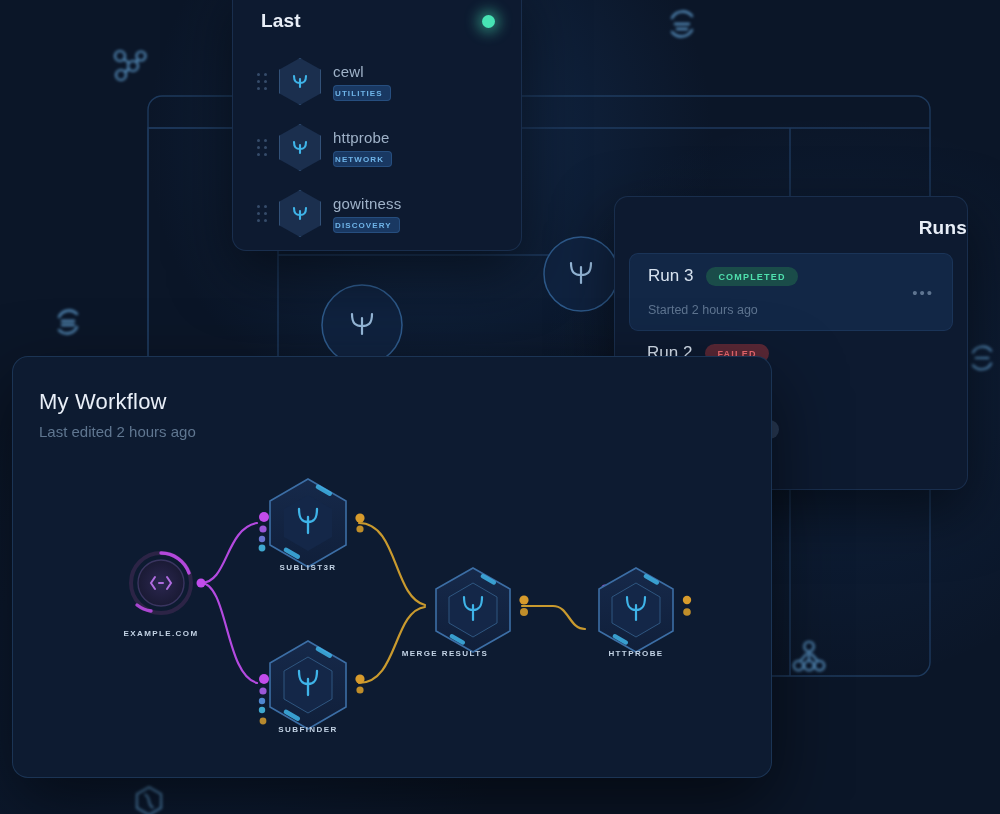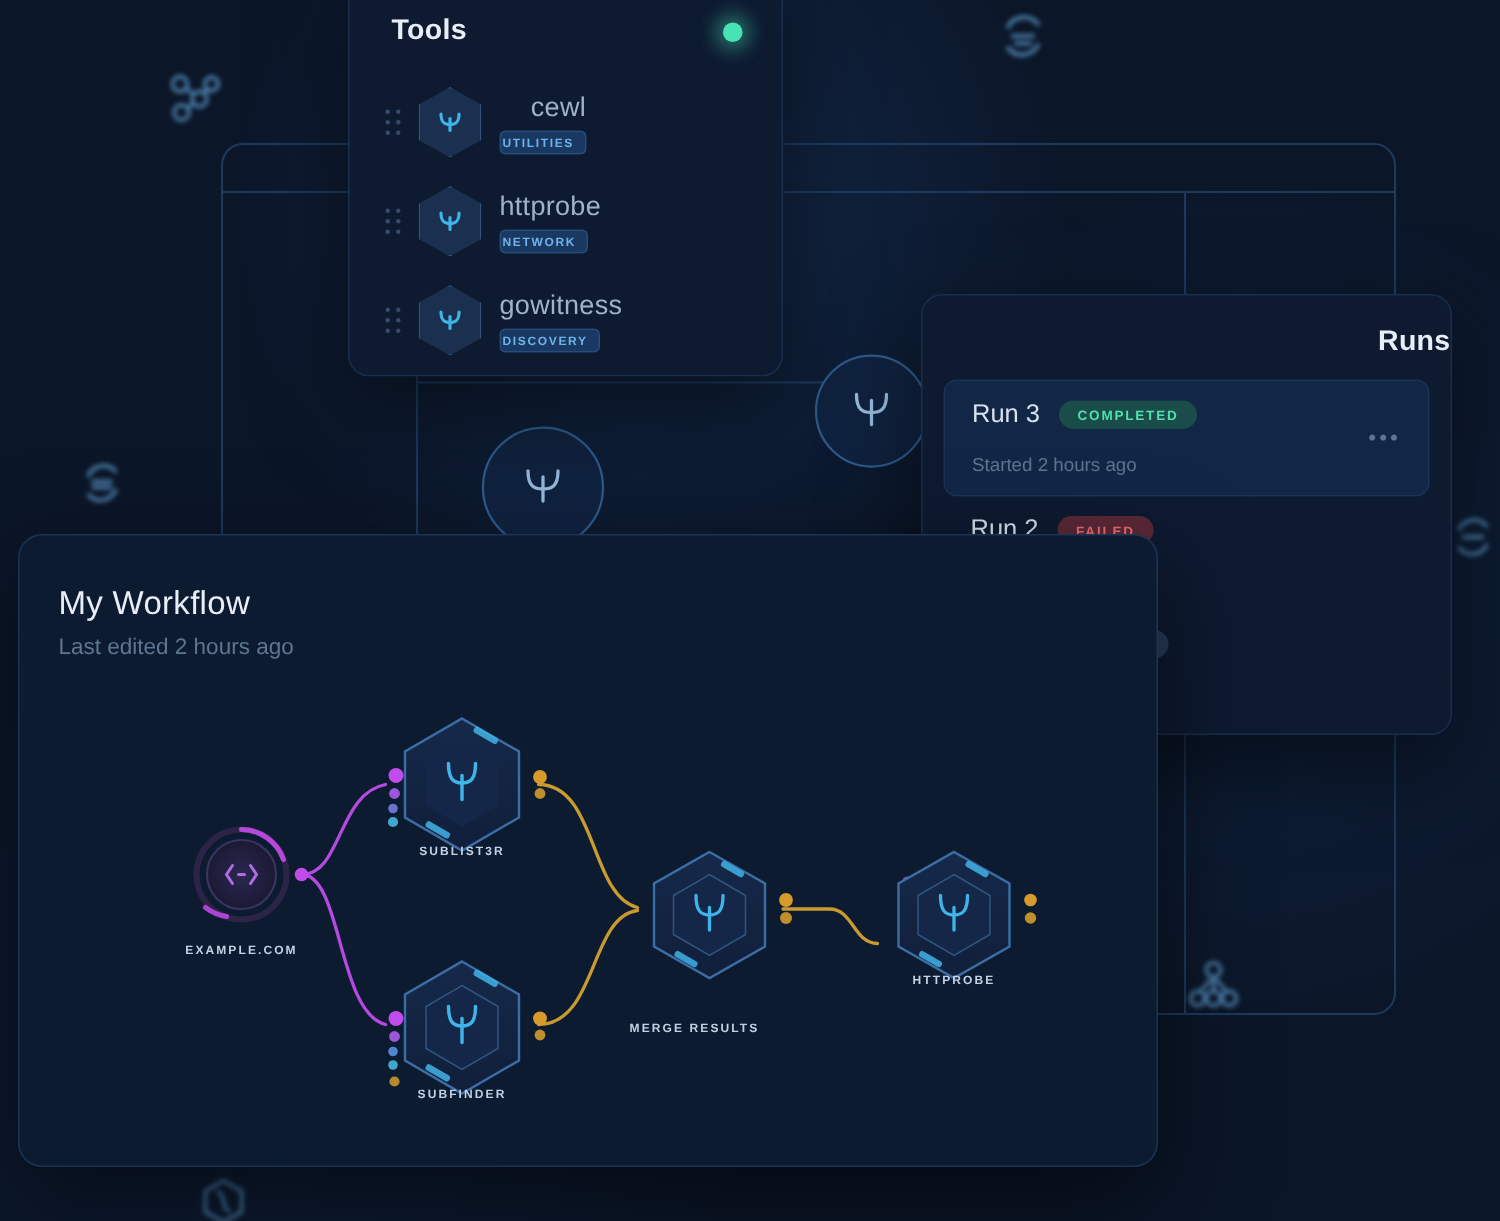--- a/index.html
+++ b/index.html
@@ -121,24 +121,23 @@
     border: 1px solid rgba(95,145,200,0.35);
     clip-path: polygon(50% 0%, 100% 25%, 100% 75%, 50% 100%, 0% 75%, 0% 25%);
   }
   .hex-badge .hex-glyph {
     position: absolute;
     left: 0; top: 0; right: 0; bottom: 0;
     display: flex; align-items: center; justify-content: center;
   }
   .tool-meta { display: flex; flex-direction: column; gap: 5px; }
   .tool-name {
-    font-size: 18px;
+    font-size: 15px;
     color: #9fb2c8;
     letter-spacing: 0.2px;
-    text-align: right;
   }
   .tool-tag {
     display: inline-block;
     align-self: flex-start;
     font-size: 8px;
     font-weight: bold;
     letter-spacing: 1.1px;
     color: #6fb4e8;
     background: rgba(36,82,140,0.55);
     border: 1px solid rgba(70,130,195,0.30);
@@ -327,21 +326,21 @@
 </div>
 <div class="deco-icon" style="left:130px; top:782px;">
   <svg width="38" height="38" viewBox="0 0 44 44" fill="none" stroke="#6fb6ee" stroke-width="2.3">
     <path d="M22 6 L36 14 L36 30 L22 38 L8 30 L8 14 Z"></path>
     <path d="M17 14 C25 18 19 26 27 30"></path>
   </svg>
 </div>
 
 <div id="tools-panel" class="panel">
   <div id="tools-header">
-    <div id="tools-title">Tools</div>
+    <div id="tools-title">Last</div>
     <div id="tools-status-dot"></div>
   </div>
   <div id="tools-list">
 
     <div class="tool-row">
       <div class="drag-handle">
           <i></i>
           <i></i>
           <i></i>
           <i></i>
@@ -571,15 +570,15 @@
           <path d="M 632 240 C 632 250 629 253 623 253"></path>
       </g>
       <rect x="630" y="220" width="17" height="4.3" rx="2" fill="#3fb4e8" opacity="0.85" transform="rotate(30 638 222)"></rect>
       <rect x="599" y="280" width="17" height="4.3" rx="2" fill="#3fb4e8" opacity="0.85" transform="rotate(30 607 282)"></rect>
     </g>
   </svg>
 
   <div class="node-label" style="left:148px; top:272px;">EXAMPLE.COM</div>
   <div class="node-label" style="left:295px; top:206px;">SUBLIST3R</div>
   <div class="node-label" style="left:295px; top:368px;text-align:center;">SUBFINDER</div>
-  <div class="node-label" style="left:450px; top:292px;margin-top:32px;">MERGE RESULTS</div>
+  <div class="node-label" style="left:432px; top:292px;">MERGE RESULTS</div>
   <div class="node-label" style="left:623px; top:292px;">HTTPROBE</div>
 </div>
 
 </body></html>

